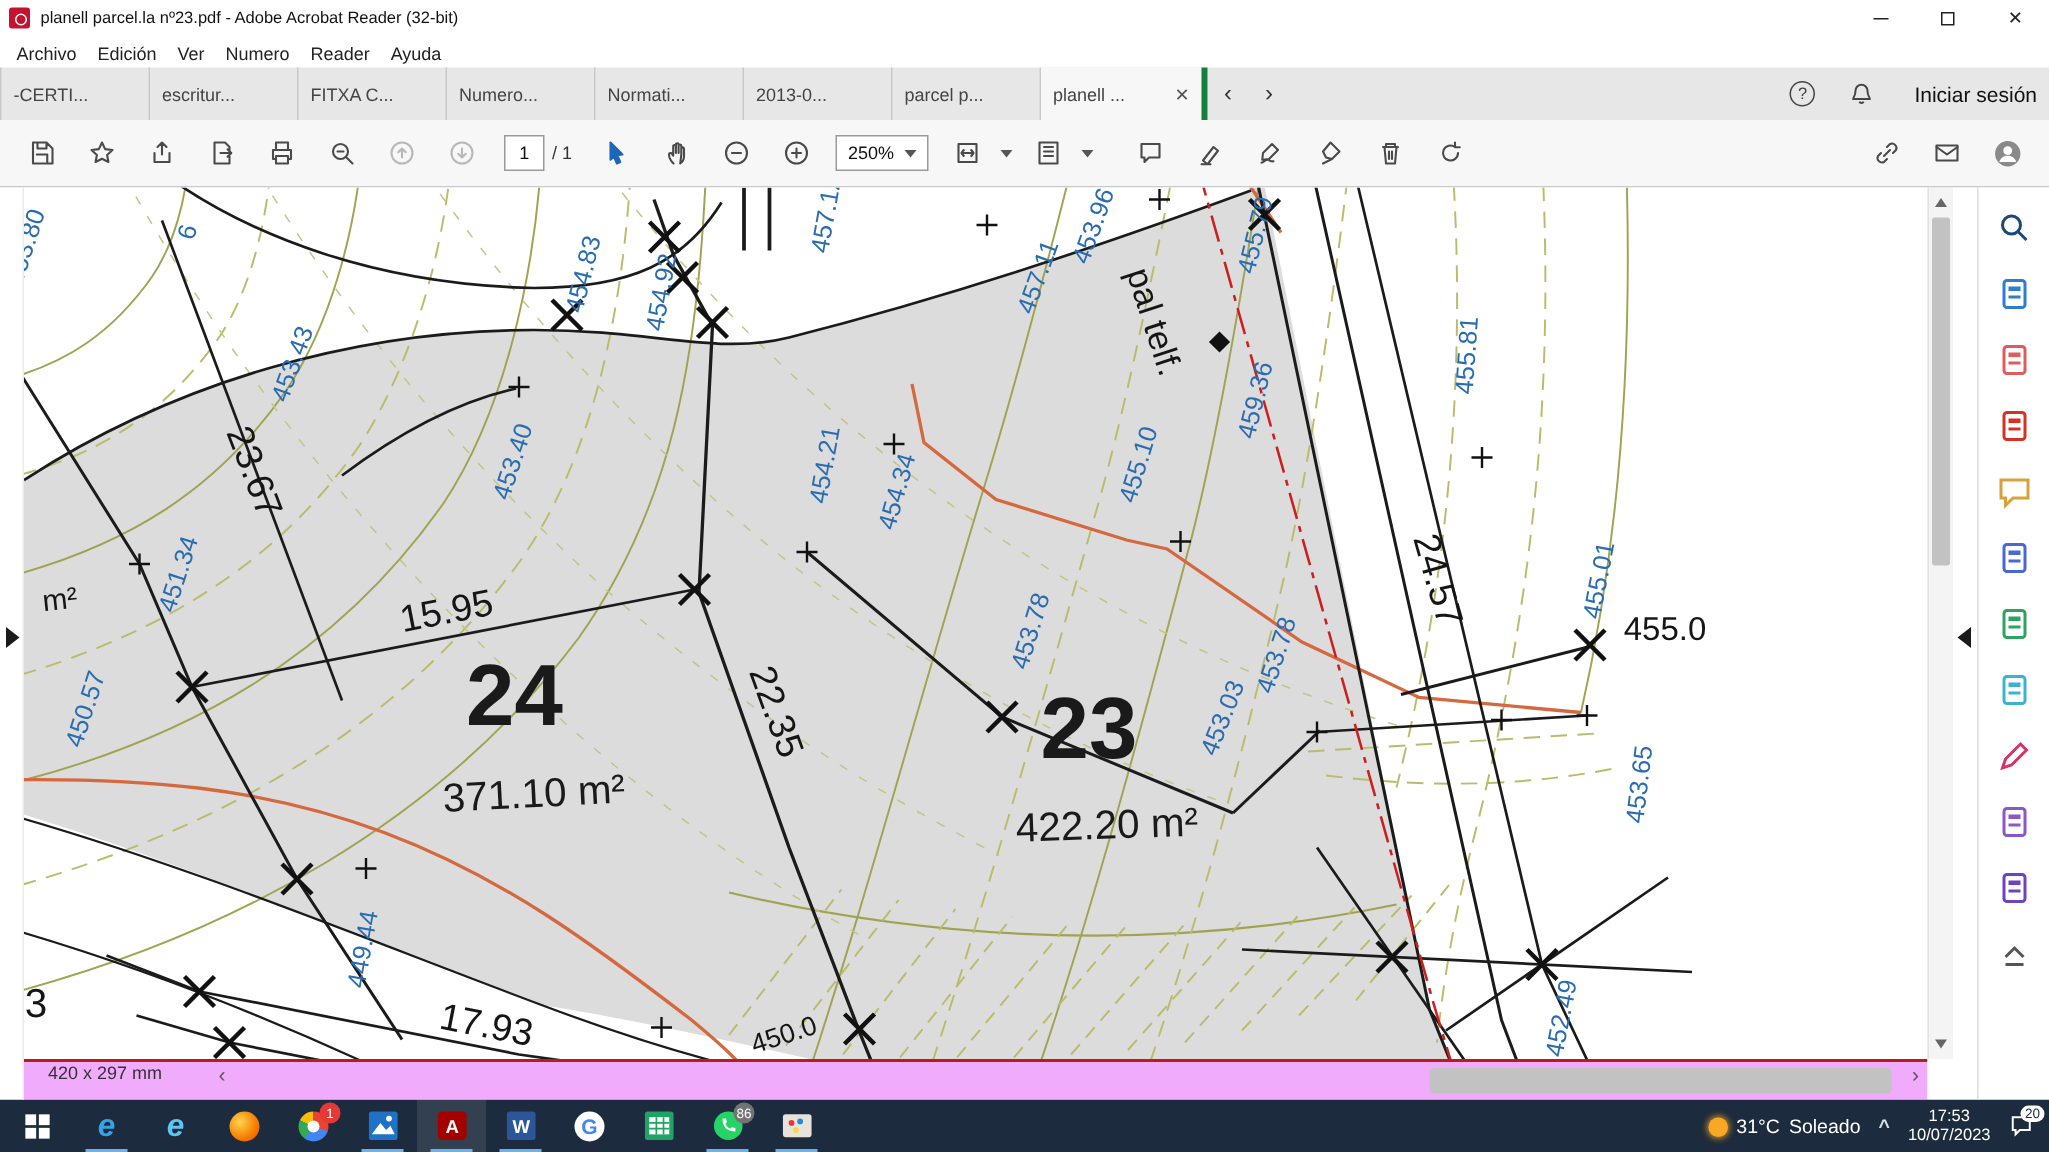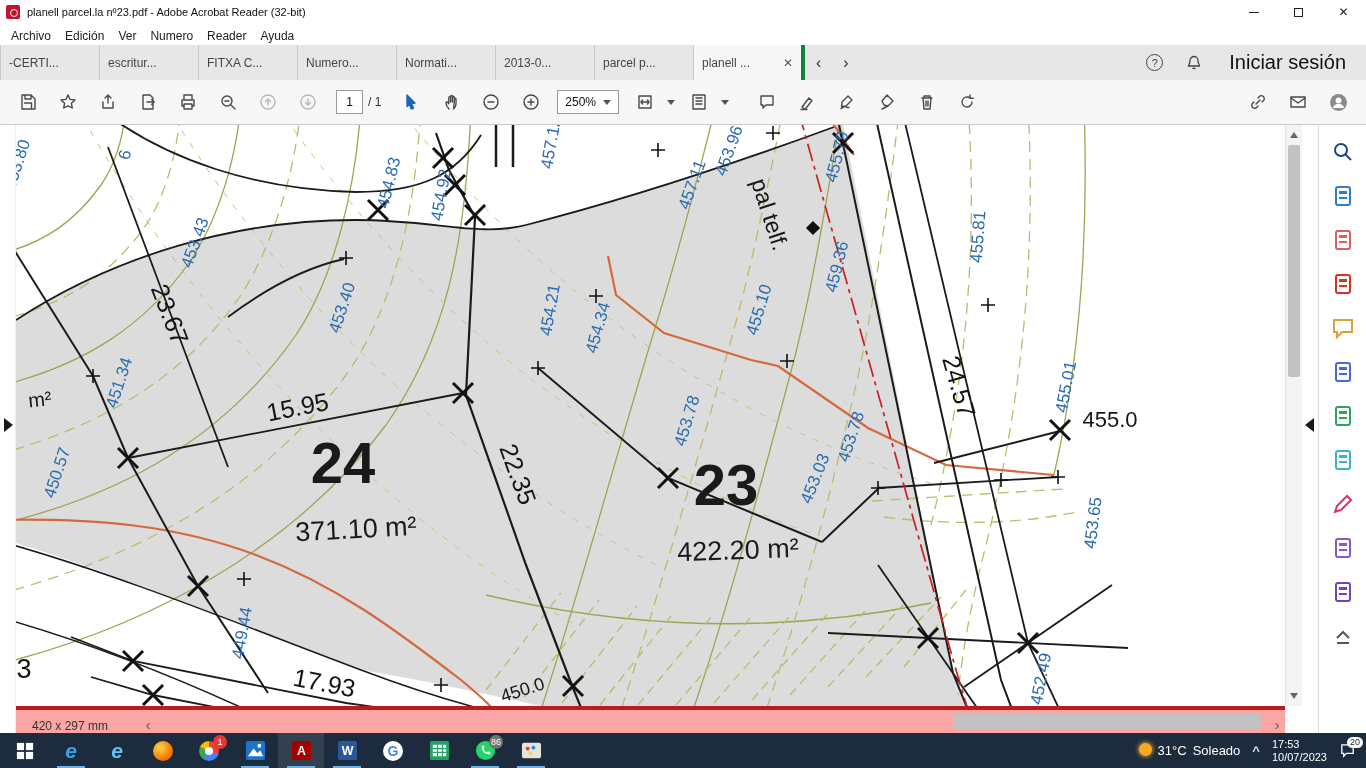--- a/index.html
+++ b/index.html
@@ -27,21 +27,21 @@
   .doc-tabs{display:flex}
   .doc-tab{width:99px;display:flex;align-items:center;padding:0 8px;font-size:12px;color:#444;border-left:1px solid #c9c9c9;white-space:nowrap;overflow:hidden}
   .doc-tab:last-child{border-right:4px solid #15803d}
   .doc-tab.active{background:#f7f7f7;width:112px}
   .doc-tab .close{margin-left:auto;font-size:12px;color:#555;padding-left:4px}
   .tab-nav{display:flex;align-items:center;color:#333}
   .tab-nav .chev{padding:0 11px;font-size:16px;line-height:1}
   .tab-right{margin-left:auto;display:flex;align-items:center}
   .help-circle{width:17px;height:17px;border:1.3px solid #444;border-radius:50%;font-size:11px;color:#444;display:flex;align-items:center;justify-content:center;margin-right:22px}
   .bellwrap{margin-right:26px;display:flex}
-  .sign-in{font-size:20px;color:#111;margin-right:20px;white-space:nowrap}
+  .sign-in{font-size:14px;color:#111;margin-right:8px;white-space:nowrap}
 
   
   .toolbar{height:45px;background:#f7f7f7;border-bottom:1px solid #c9c9c9;display:flex;align-items:center;padding:0 8px}
   .tbtn{width:40px;height:34px;display:flex;align-items:center;justify-content:center;border-radius:3px;flex:0 0 auto}
   .tbtn svg{stroke:#4a4a4a;fill:none;stroke-width:1.4;stroke-linecap:round;stroke-linejoin:round}
   .tbtn.disabled svg{stroke:#b8b8b8}
   .page-box{width:27px;height:24px;border:1px solid #9a9a9a;background:#fff;font-size:12px;color:#111;text-align:center;line-height:22px;margin:0 5px 0 8px}
   .page-total{font-size:12px;color:#333;margin-right:10px;white-space:nowrap}
   .zoom-box{height:24px;border:1px solid #9a9a9a;background:#fff;display:flex;align-items:center;font-size:12px;color:#111;padding:0 7px;margin:0 6px}
   .caret{width:0;height:0;border-left:4px solid transparent;border-right:4px solid transparent;border-top:5px solid #555;margin-left:7px}
@@ -54,21 +54,21 @@
   .left-toggle{position:absolute;top:293px;left:4px;width:0;height:0;border-top:7px solid transparent;border-bottom:7px solid transparent;border-left:9px solid #1a1a1a}
   .map-area{grid-column:2;grid-row:1;position:relative;background:#fff;overflow:hidden}
   .vscroll{grid-column:3;grid-row:1;background:#f4f4f4;border-left:1px solid #e2e2e2;position:relative}
   .vs-up{position:absolute;top:7px;left:4px;width:0;height:0;border-left:4px solid transparent;border-right:4px solid transparent;border-bottom:6px solid #666}
   .vs-down{position:absolute;bottom:7px;left:4px;width:0;height:0;border-left:4px solid transparent;border-right:4px solid transparent;border-top:6px solid #666}
   .vs-thumb{position:absolute;top:20px;left:2px;right:2px;height:232px;background:#c2c2c2;border-radius:2px}
   .toggle-strip{grid-column:4;grid-row:1/3;background:#fff;position:relative}
   .right-toggle{position:absolute;top:293px;left:3px;width:0;height:0;border-top:7px solid transparent;border-bottom:7px solid transparent;border-right:9px solid #1a1a1a}
   .right-pane{grid-column:5;grid-row:1/3;background:#fff;border-left:1px solid #dcdcdc;display:flex;flex-direction:column;align-items:center;padding-top:10px;gap:10px}
   .side-tool{width:36px;height:34px;display:flex;align-items:center;justify-content:center;border-radius:4px}
-  .hscroll{grid-column:2;grid-row:2;display:flex;align-items:flex-end;background:#fca5a5;border-top:4px solid #b91c1c;font-size:12px;color:#333}
+  .hscroll{grid-column:2;grid-row:2;display:flex;align-items:flex-start;background:#f0abfc;border-top:2px solid #b91c1c;font-size:12px;color:#333}
   .page-size{width:124px;padding-left:16px;white-space:nowrap}
   .hs-left,.hs-right{width:16px;text-align:center;color:#555;font-size:14px}
   .hs-track{flex:1;height:100%;position:relative}
   .hs-thumb{position:absolute;top:4px;bottom:4px;right:8px;width:308px;background:#c2c2c2;border-radius:3px}
   .corner{grid-column:3;grid-row:2;background:#fff}
 
   
   .ml{font-family:"Liberation Sans",sans-serif;text-anchor:middle;dominant-baseline:middle}
   .ml-elevation{fill:var(--elevation);font-size:17px}
   .ml-dimension{fill:#151515;font-size:25px}
@@ -88,24 +88,24 @@
   .taskbar{height:35px;background:#1c2b3d;display:flex;align-items:center;padding-left:2px;color:#fff}
   .tb-apps{display:flex;height:100%}
   .tb-icon{width:46px;height:35px;display:flex;align-items:center;justify-content:center;position:relative}
   .tb-icon.open::after{content:"";position:absolute;bottom:0;left:9px;right:9px;height:2px;background:#6cb2e8}
   .tb-icon.active{background:rgba(255,255,255,.10)}
   .circ{width:20px;height:20px;border-radius:50%;display:flex;align-items:center;justify-content:center}
   .eglyph{font-size:21px;font-weight:bold;font-style:italic;line-height:1}
   .badge{position:absolute;top:2px;right:5px;min-width:14px;height:14px;border-radius:7px;background:#e53935;color:#fff;font-size:9px;line-height:14px;text-align:center;padding:0 2px;font-style:normal}
   .badge.green{background:#737373}
   .tray{margin-left:auto;display:flex;align-items:center;gap:12px;padding-right:10px;font-size:12px}
-  .weather{display:flex;align-items:flex-start;gap:6px;font-size:13px}
+  .weather{display:flex;align-items:flex-end;gap:6px;font-size:13px}
   .sun{width:13px;height:13px;border-radius:50%;background:#f9a825;box-shadow:0 0 4px 1px rgba(249,168,37,.8)}
   .chev-up{font-size:13px;color:#ddd;font-weight:bold}
-  .clock{text-align:left;font-size:11px;line-height:13px}
+  .clock{text-align:center;font-size:11px;line-height:13px}
   .tray-note{position:relative;display:flex;align-items:center}
   .note-count{position:absolute;top:-5px;right:-7px;font-size:9px;background:#fff;color:#1c2b3d;border-radius:6px;padding:0 3px;line-height:11px}
 </style>
 </head>
 <body>
 
 <div class="titlebar">
   <div class="app-logo"></div>
   <div class="title-text">planell parcel.la nº23.pdf - Adobe Acrobat Reader (32-bit)</div>
   <div class="win-controls">

